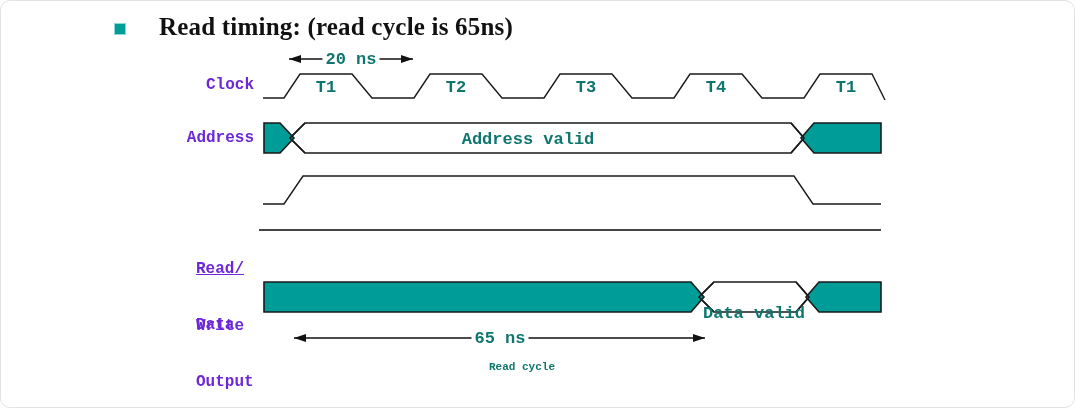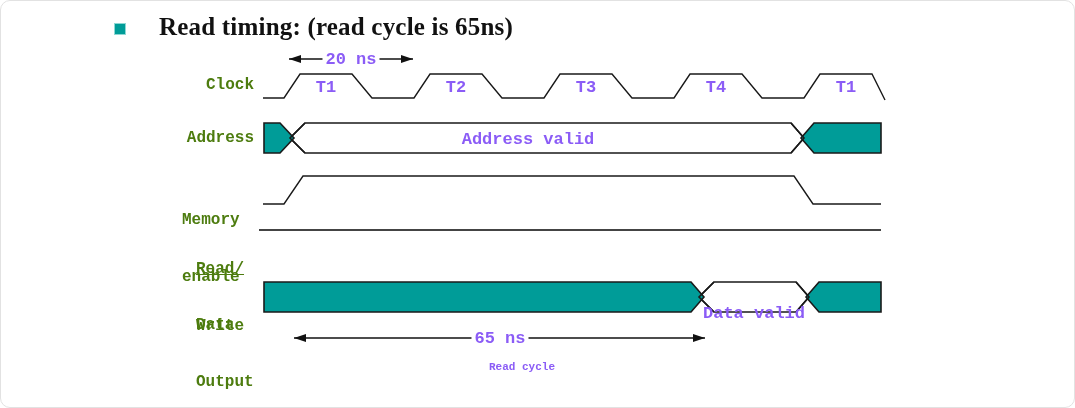--- a/index.html
+++ b/index.html
@@ -13,27 +13,27 @@
     position:absolute; left:113px; top:22px; width:12px; height:12px;
   }
   .page-title {
     position:absolute; left:158px; top:12px;
     font-family:"Liberation Serif", serif; font-weight:bold; font-size:25px;
     color:#111; white-space:nowrap; letter-spacing:0.2px;
   }
   .diagram-svg { position:absolute; left:0; top:0; width:1075px; height:408px; }
   .sig-label {
     position:absolute; font:700 16px "Liberation Mono", monospace;
-    color:#4d7c0f; line-height:19px; white-space:pre;
+    color:#6d28d9; line-height:19px; white-space:pre;
   }
   .right-col { left:140px; width:113px; text-align:right; }
   .underlined { text-decoration:underline;text-align:right; }
   .wave-text {
     position:absolute; transform:translate(-50%,-50%);
-    font:700 17px "Liberation Mono", monospace; color:#8b5cf6; white-space:nowrap;
+    font:700 17px "Liberation Mono", monospace; color:#0f766e; white-space:nowrap;
   }
   .on-line { background:#ffffff; padding:0 3px; }
   .small-caption { font-size:11px; }
 </style>
 </head>
 <body>
 
 <div class="slide">
 
   <div class="title-row">
@@ -82,24 +82,20 @@
     <g>
       <line x1="293" y1="337" x2="704" y2="337" stroke="#111111" stroke-width="1.4"></line>
       <polygon points="293,337 305,333 305,341" fill="#111111"></polygon>
       <polygon points="704,337 692,333 692,341" fill="#111111"></polygon>
     </g>
   </svg>
 
   <div class="sig-label right-col" style="top:75px"><span>Clock</span></div>
   <div class="sig-label right-col" style="top:128px"><span>Address</span></div>
 
-  <div class="sig-label" style="left:181px; top:172px">
-    <div>Memory</div>
-    <div>enable</div>
-  </div>
 
   <div class="sig-label" style="left:195px; top:221px">
     <div class="underlined">Read/</div>
     <div>Write</div>
   </div>
 
   <div class="sig-label" style="left:195px; top:277px">
     <div>Data</div>
     <div>Output</div>
   </div>

